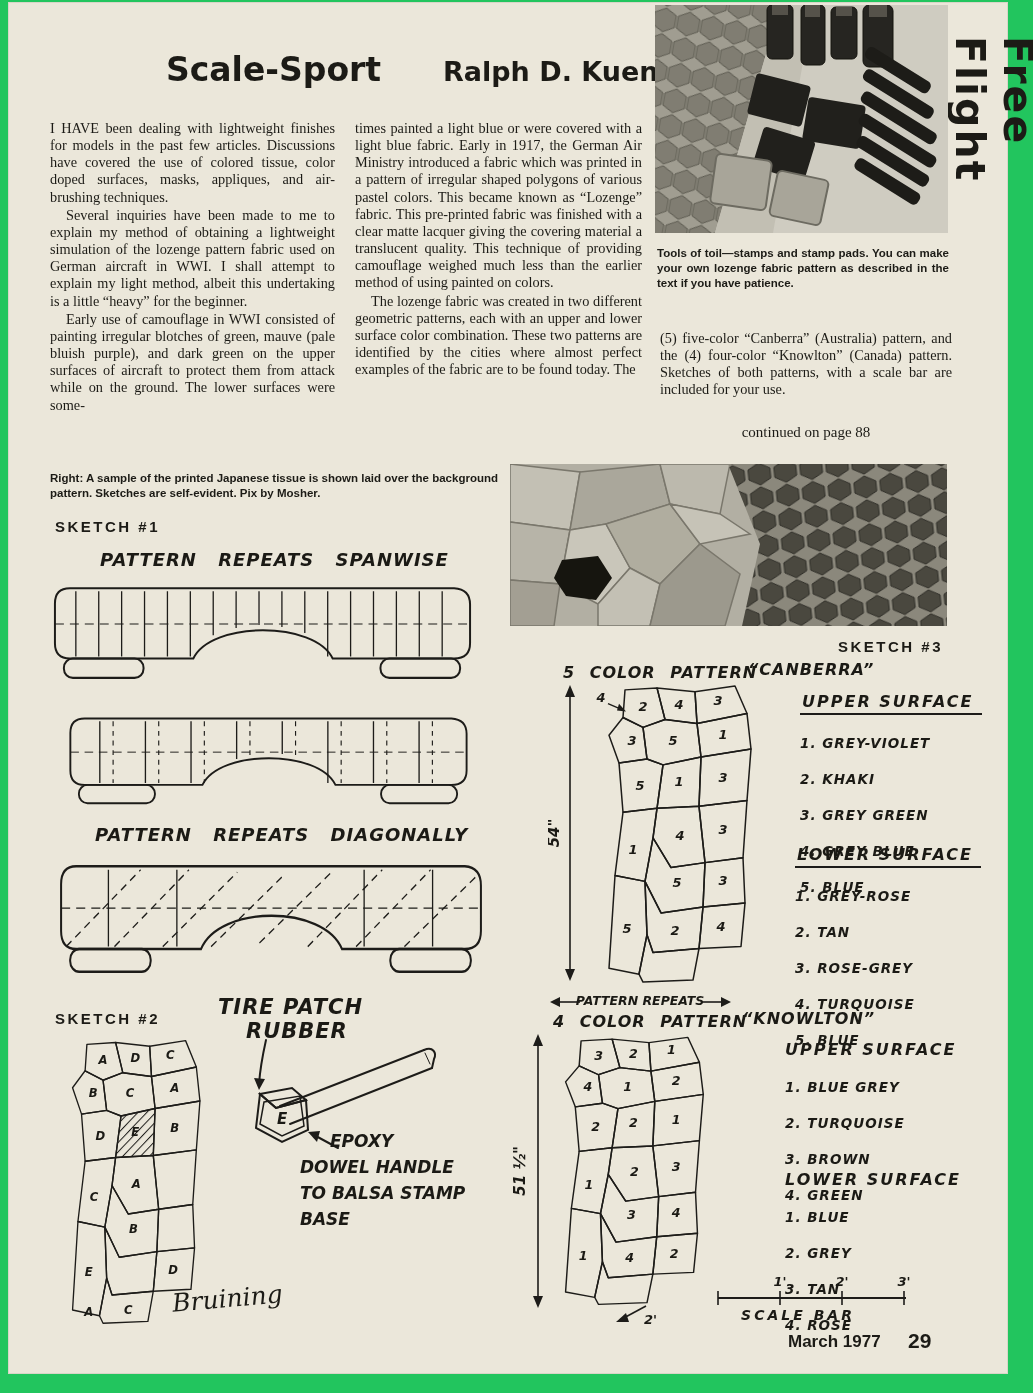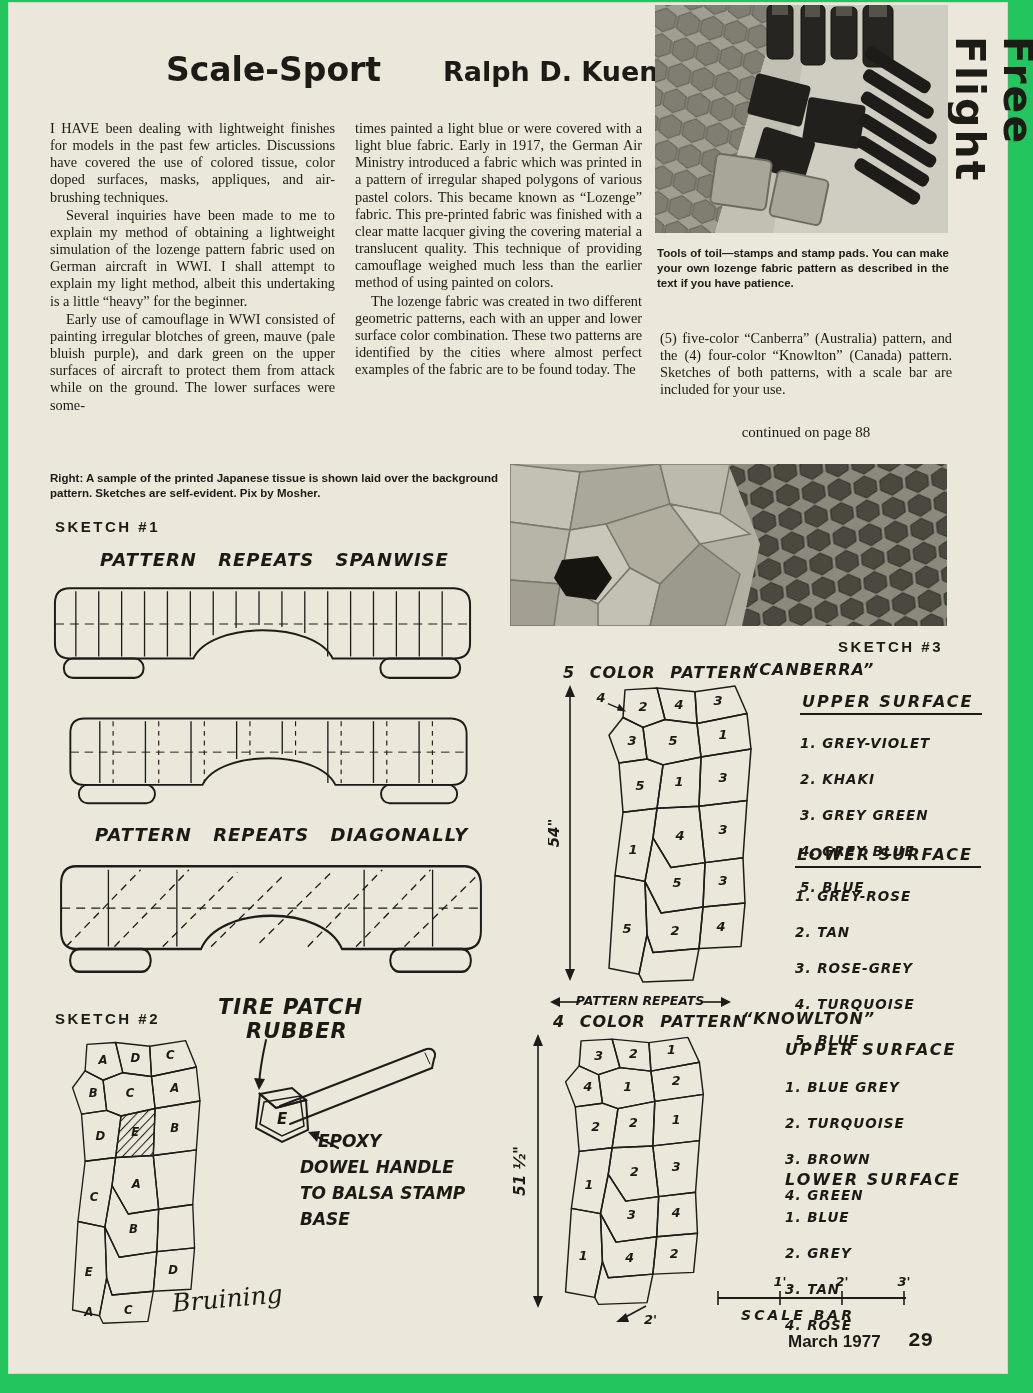--- a/index.html
+++ b/index.html
@@ -18,21 +18,21 @@
   .hand-item{font-size:13.5px;margin-top:20px;letter-spacing:1px;white-space:nowrap}
   .hand-head{font-size:16px;letter-spacing:2px;white-space:nowrap}
   .underlined{border-bottom:2px solid #1d1c19;display:inline-block;padding:0 8px 2px 2px}
   .bigtitle{font-family:"DejaVu Sans",sans-serif;font-weight:bold}
   .vertical{writing-mode:vertical-rl}
   .continued{font-size:15px;text-align:center}
   svg text{font-family:"DejaVu Sans",sans-serif;font-style:italic;font-weight:bold;fill:#1b1a15}
   .cellnum text{font-size:13px;text-anchor:middle}
   .sig{font-family:"DejaVu Serif",serif;font-style:italic;font-size:25px;transform:rotate(-5deg)}
   .footer-issue{font-family:"Liberation Sans",sans-serif;font-weight:bold;font-size:17px}
-  .footer-page{font-family:Liberation Mono, monospace;font-weight:bold;font-size:21px}
+  .footer-page{font-family:Liberation Sans, sans-serif;font-weight:bold;font-size:21px}
 </style>
 </head>
 <body>
 
 <div id="stage">
 
   <div class="abs paper" style="left:8px;top:2px;width:1000px;height:1372px"></div>
 
   <div class="abs bigtitle" style="left:166px;top:50px;font-size:33px">Scale-Sport</div>
   <div class="abs bigtitle" style="left:443px;top:56px;font-size:27px">Ralph D. Kuenz</div>
@@ -382,21 +382,21 @@
       <polygon points="40,58 56,72 86,64 88,94 62,106 36,92"></polygon>
       <polygon points="44,66 80,60 84,90 62,100 40,88" stroke-width="1.5"></polygon>
       <path d="M118,112 L94,99"></path>
     </g>
     <polygon points="34,42 39,54 45,43" fill="#1d1c19"></polygon>
     <polygon points="100,95 88,96 97,106" fill="#1d1c19"></polygon>
     <text x="62" y="88" text-anchor="middle" style="font-size:15px">E</text>
   </svg>
 
   <div class="abs hand" style="left:300px;top:1128px;font-size:17px;line-height:26px">
-    <div style="margin-left:18px">EPOXY</div>
+    <div style="margin-left:30px">EPOXY</div>
     <div>DOWEL HANDLE</div>
     <div>TO BALSA STAMP</div>
     <div>BASE</div>
   </div>
 
   <div class="abs sig" style="left:172px;top:1284px">Bruining</div>
 
   <div class="abs footer-issue" style="left:788px;top:1332px">March 1977</div>
   <div class="abs footer-page" style="left:908px;top:1329px">29</div>
 

